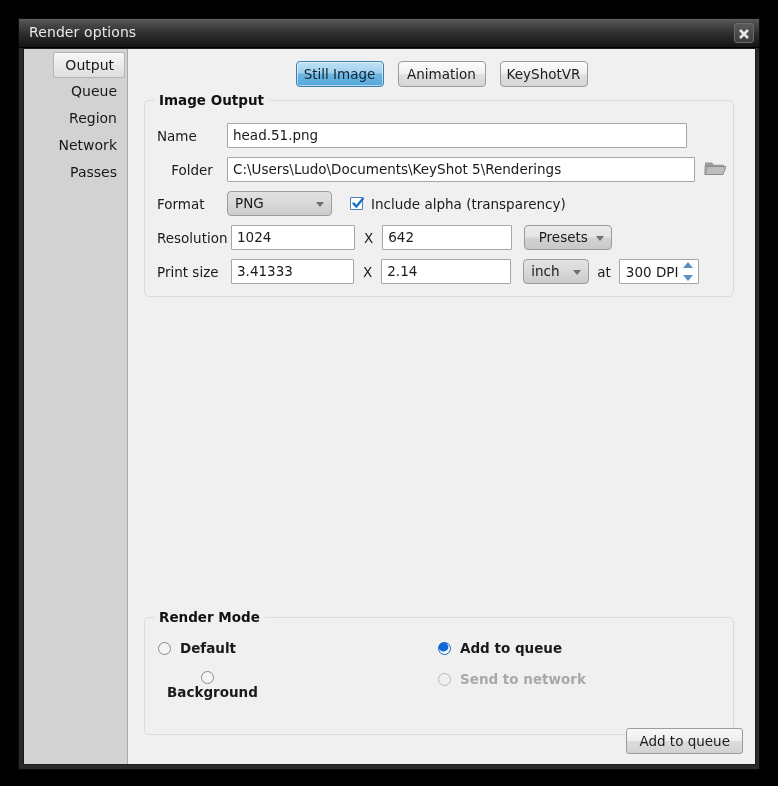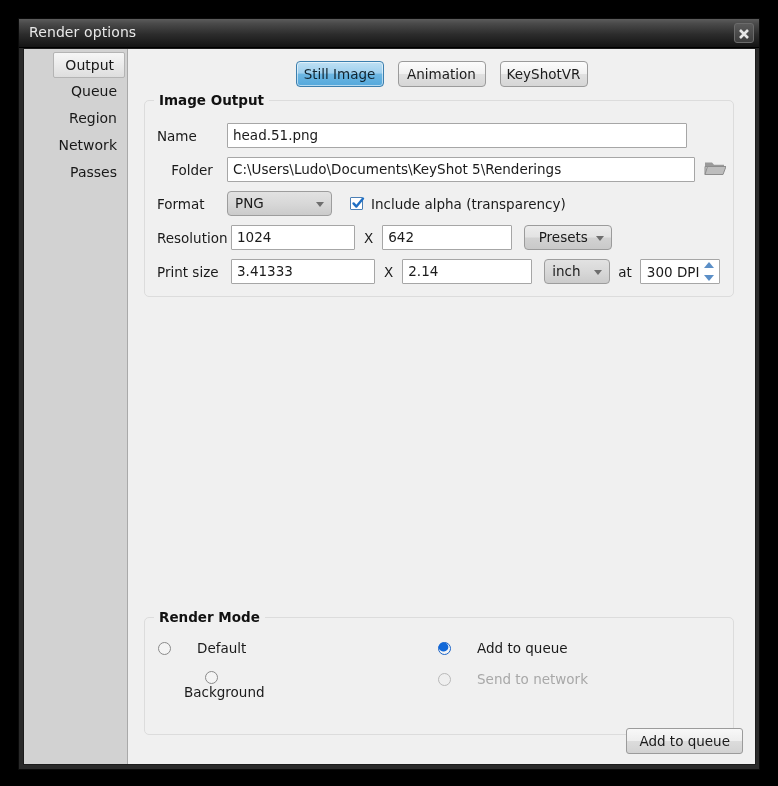--- a/index.html
+++ b/index.html
@@ -286,21 +286,21 @@
   .radio.selected::after {
     content: "";
     position: absolute;
     left: 1.4px; top: 1.4px;
     width: 6.6px; height: 6.6px;
     border-radius: 50%;
     background: #1168d8;
     box-shadow: 0 0 0 1.4px #1168d8;
   }
   .radio.disabled { border-color: #b9b9b9; background: #efefef; }
-  .radio-label { margin-left: 26px; font-size: 13.5px; white-space: nowrap; }
+  .radio-label { margin-left: 9px; font-size: 13.5px; white-space: nowrap; font-weight: bold; }
   .radio-label.disabled { color: #a8a8a8; }
 
   
   .footer-btn {
     position: absolute;
     right: 12px;
     bottom: 10px;
     height: 26px;
     padding: 0 12px;
     line-height: 24px;
@@ -388,21 +388,21 @@
           <div class="field-label" style="margin:0 9px;">X</div>
           <div class="text-input" style="width:130px;">642</div>
           <div class="combo button-like" style="width:88px; margin-left:12px;">
             <span>Presets</span>
             <span class="arrow"></span>
           </div>
         </div>
 
         <div class="row" style="left:12px; top:158px;">
           <div class="field-label" style="width:74px;">Print size</div>
-          <div class="text-input" style="width:144px;">3.41333</div>
+          <div class="text-input" style="width:123px;">3.41333</div>
           <div class="field-label" style="margin:0 9px;">X</div>
           <div class="text-input" style="width:130px;">2.14</div>
           <div class="combo" style="width:66px; margin-left:12px;">
             <span>inch</span>
             <span class="arrow"></span>
           </div>
           <div class="field-label" style="margin:0 8px;">at</div>
           <div class="spin-wrap" style="width:80px;">
             <span>300 DPI</span>
             <span class="spin-btns">

